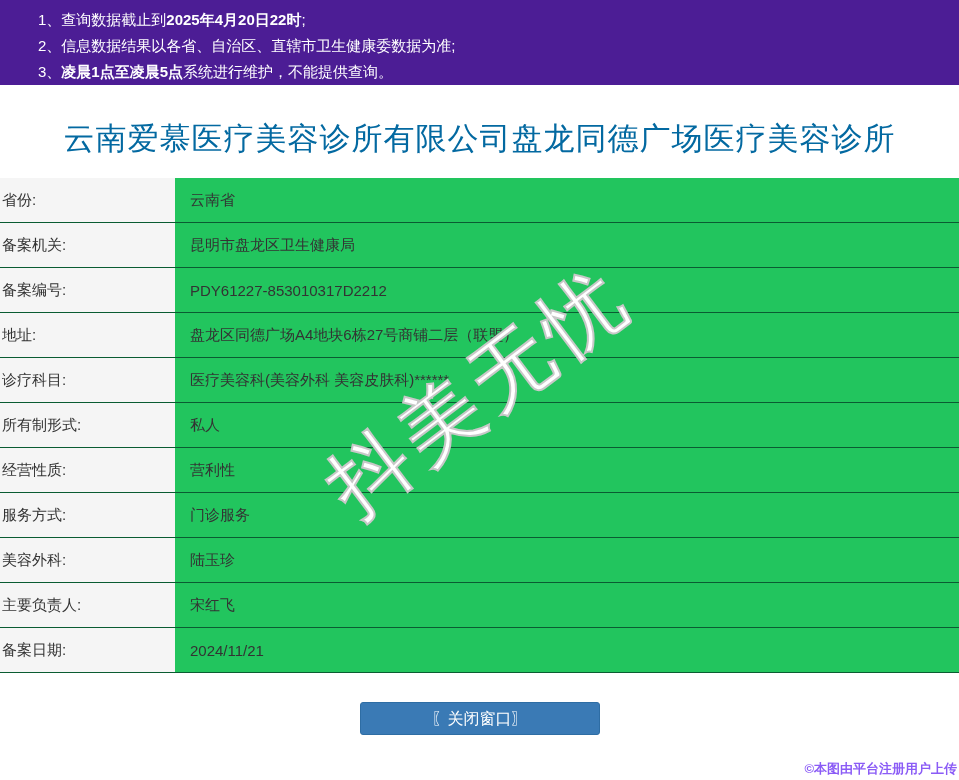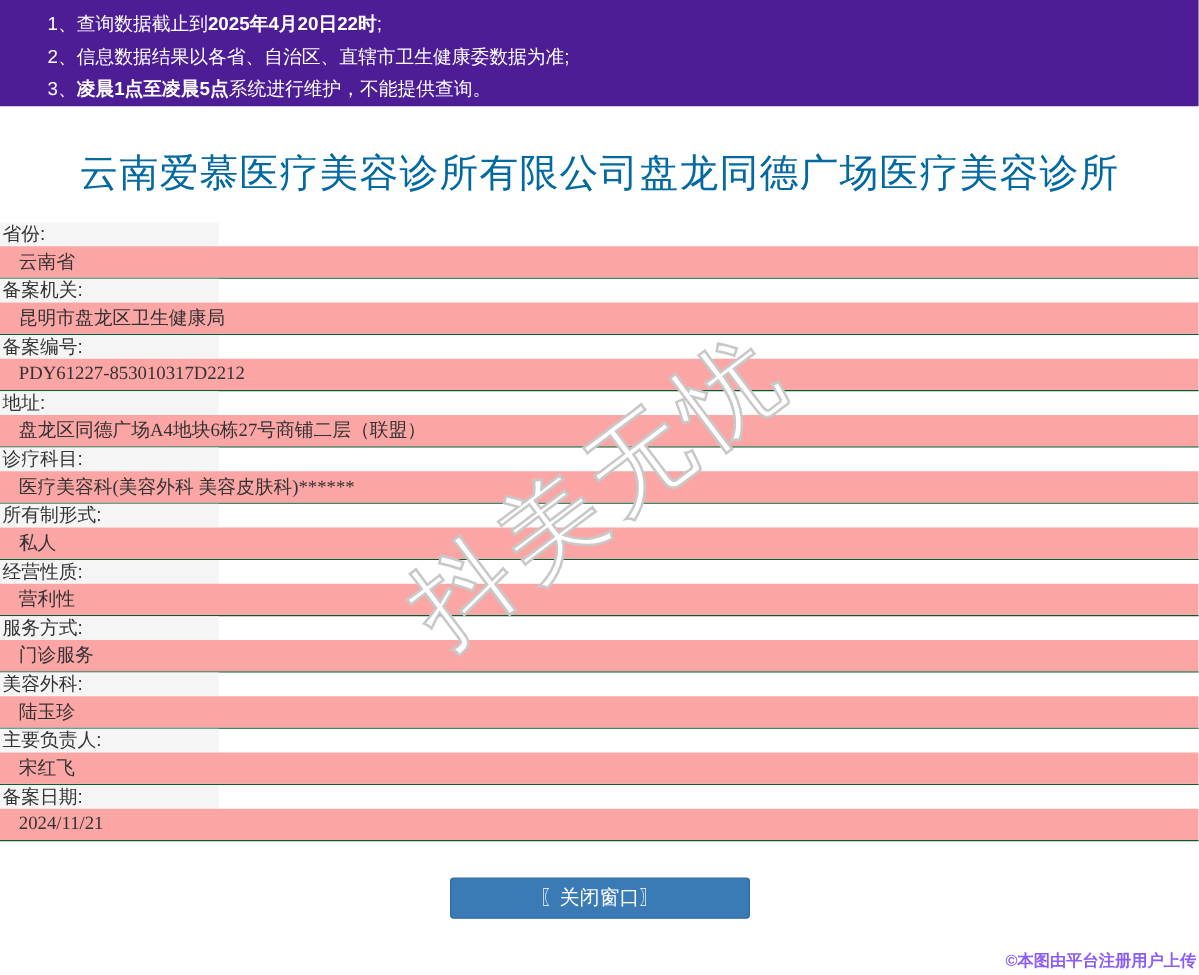--- a/index.html
+++ b/index.html
@@ -38,40 +38,38 @@
 
   
   .record-table {
     margin-top: 19px;
     width: 100%;
   }
   .record-row {
     display: flex;
     height: 45px;
     border-bottom: 1px solid #0a5c32;
-    flex-direction: column;
   }
   .record-label {
     width: 175px;
     background: #f5f5f5;
     display: flex;
     align-items: center;
     padding-left: 2px;
     font-size: 15px;
     color: #333;
   }
   .record-value {
     flex: 1;
     display: flex;
     align-items: center;
     padding-left: 15px;
     font-size: 15px;
     color: #333;
-    background: #fca5a5;
-    font-family: Liberation Serif, serif;
+    background: #22c55e;
   }
 
   
   .button-bar {
     margin-top: 29px;
     text-align: center;
   }
   .close-button {
     display: inline-block;
     min-width: 240px;

